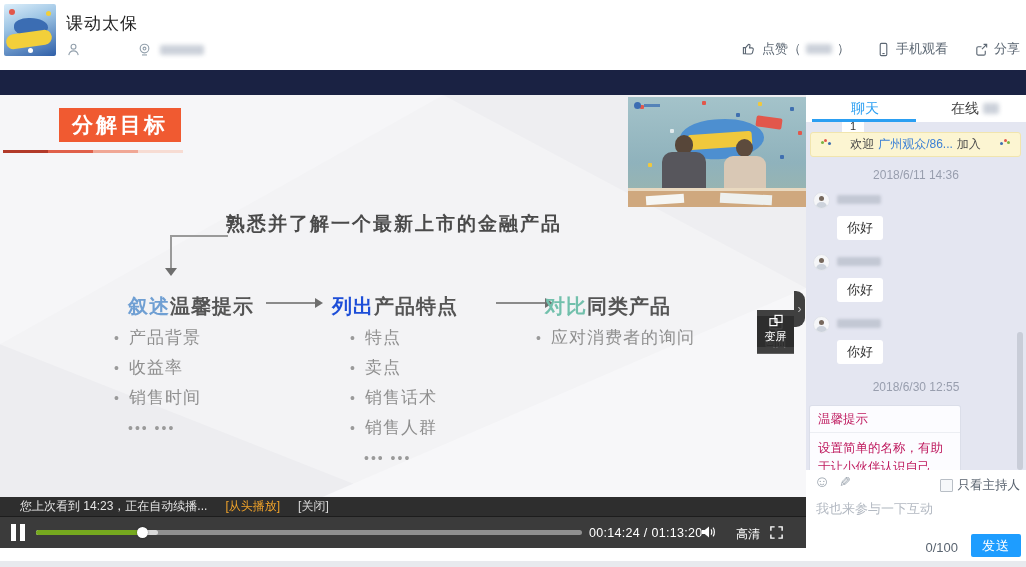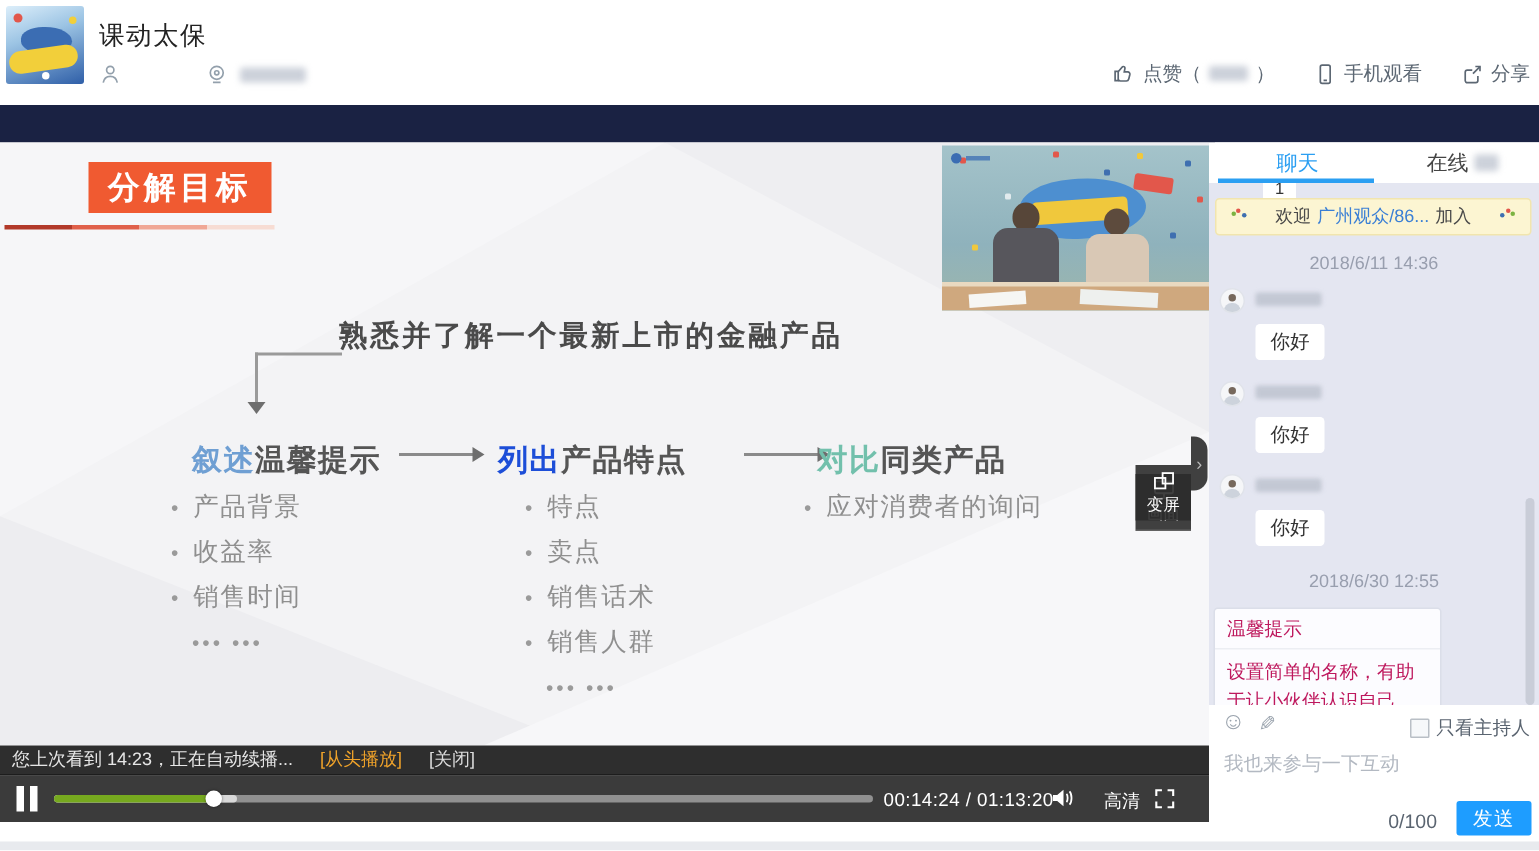--- a/index.html
+++ b/index.html
@@ -87,21 +87,21 @@
   .side-btn svg{width:16px;height:13px;}
   .sb1{top:177px;border-bottom:1px solid rgba(255,255,255,.18);margin-top:44px;}
   .sb2{top:215px;}
   .side-collapse{position:absolute;left:794px;top:196px;width:11px;height:36px;background:rgba(43,43,43,.9);
                  border-radius:0 9px 9px 0;color:#bbb;display:flex;align-items:center;justify-content:center;
                  font-size:12px;cursor:pointer;}
 
   
   .resume-bar{position:absolute;left:0;top:402px;width:806px;height:20px;background:#2e2e2e;
               border-bottom:1px solid #1d1d1d;color:#e6e6e6;font-size:12px;display:flex;
-              align-items:center;padding-left:8px;gap:18px;box-sizing:border-box;}
+              align-items:center;padding-left:20px;gap:18px;box-sizing:border-box;}
   .resume-replay{color:#f0a32a;cursor:pointer;}
   .resume-close{color:#dcdcdc;cursor:pointer;}
 
   
   .controls{position:absolute;left:0;top:422px;width:806px;height:31px;background:#3b3b3b;}
   .pause-btn{position:absolute;left:11px;top:7px;display:flex;gap:4px;cursor:pointer;}
   .pause-btn i{width:5px;height:17px;background:#fff;display:block;}
   .progress{position:absolute;left:36px;top:13px;width:546px;height:5px;border-radius:3px;background:#909090;cursor:pointer;}
   .prog-buffer{position:absolute;left:0;top:0;width:122px;height:5px;border-radius:3px;background:#d8d8d8;}
   .prog-played{position:absolute;left:0;top:0;width:107px;height:5px;border-radius:3px 0 0 3px;background:#76a91f;}

